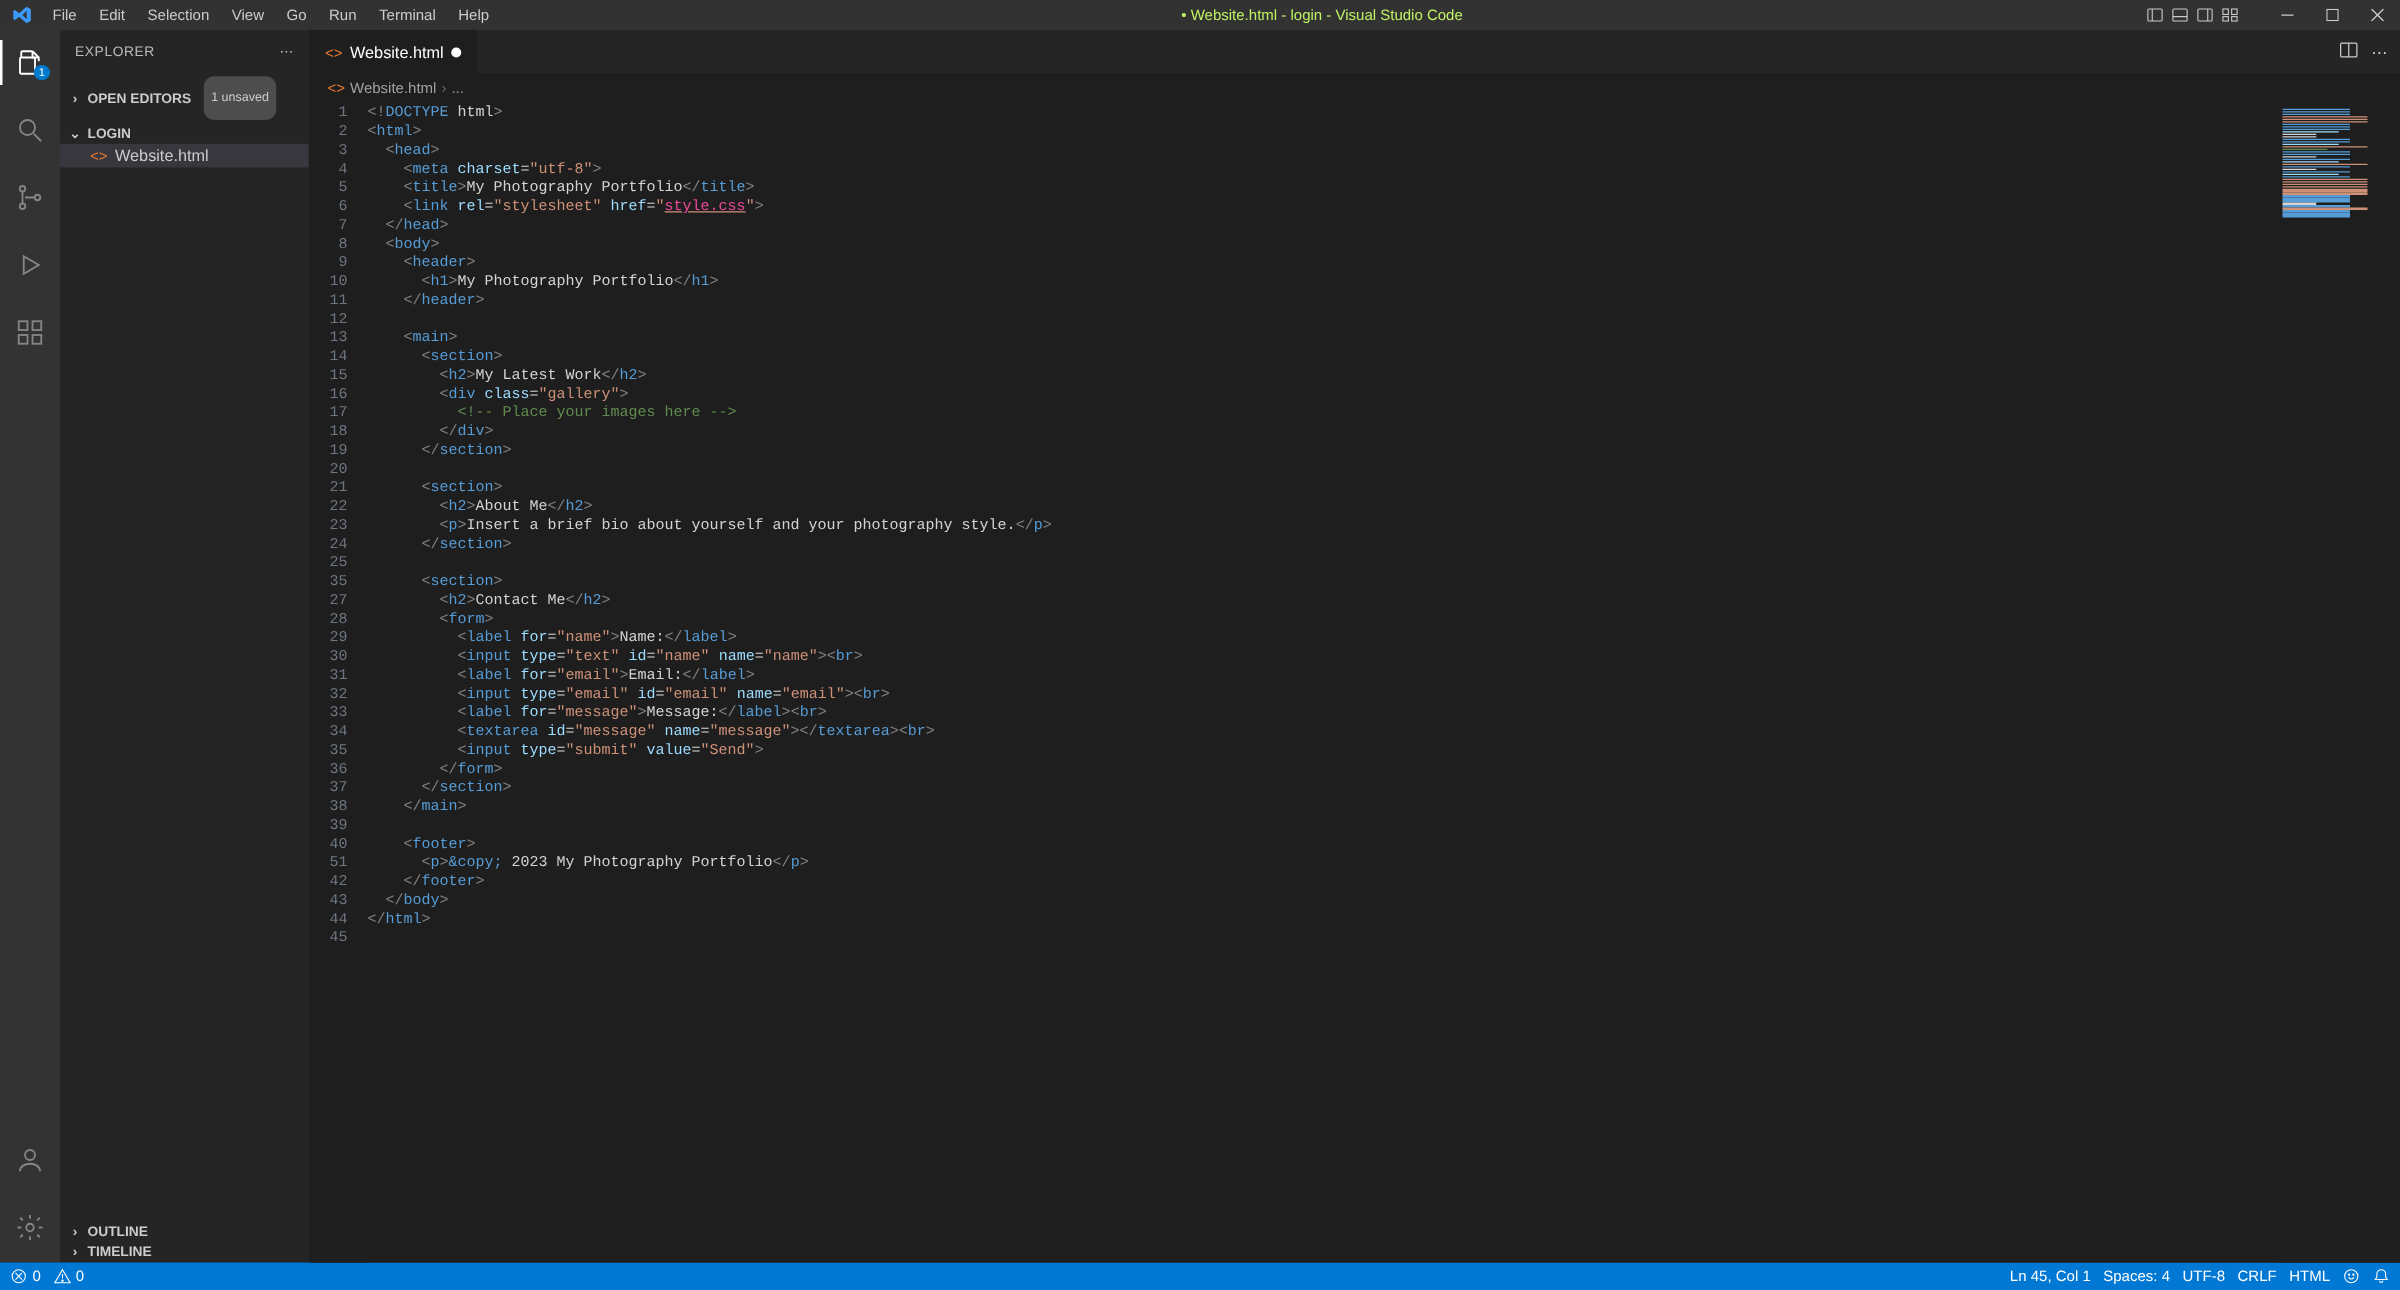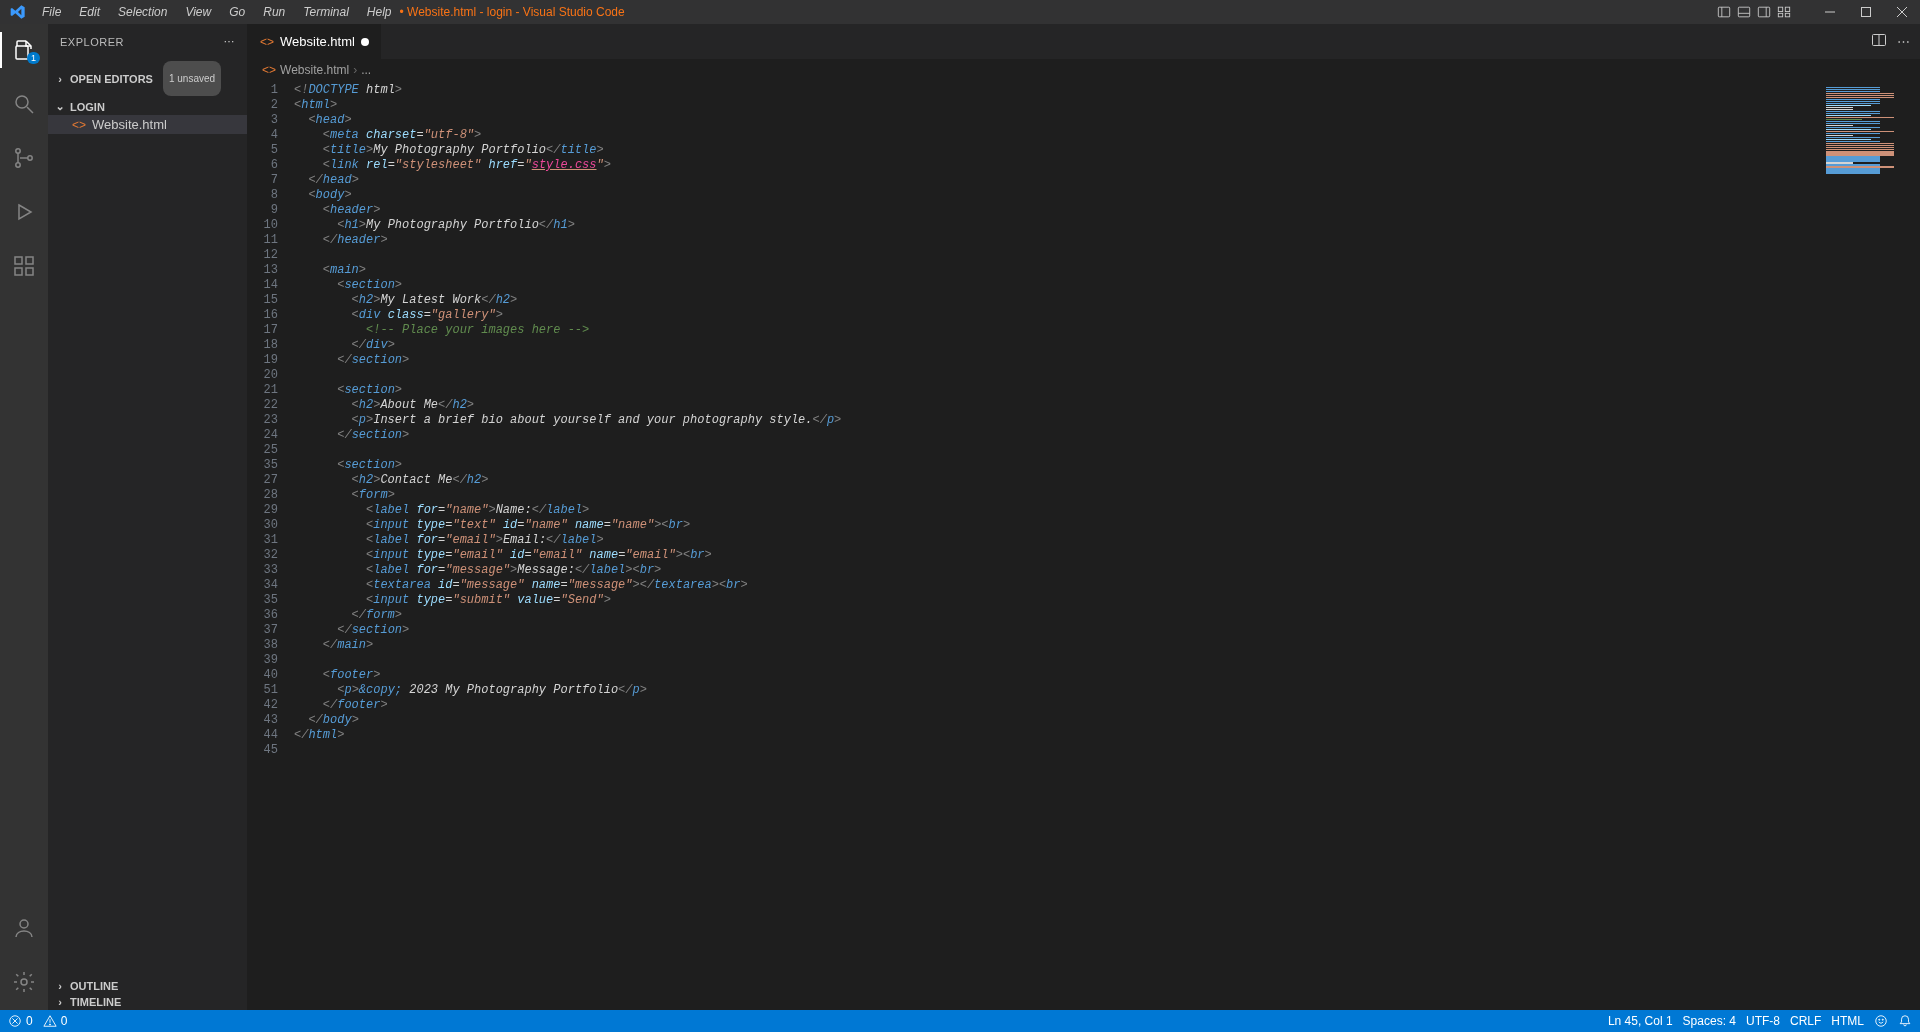--- a/index.html
+++ b/index.html
@@ -16,24 +16,24 @@
 }
 .titlebar {
   height: 24px;
   background: #323233;
   display: flex;
   align-items: center;
   justify-content: space-between;
   padding: 0 4px;
   font-size: 12px;
 }
-.titlebar-left { display: flex; align-items: center; gap: 2px; font-style: italic; }
+.titlebar-left { display: flex; align-items: center; gap: 2px; }
 .vscode-icon { width: 16px; height: 16px; margin: 0 6px; color:#3b99fc; }
 .menu-item { padding: 3px 8px; color: #cccccc; cursor: default; }
-.titlebar-center { flex: 1; text-align: left; color: #f97316; }
+.titlebar-center { flex: 1; text-align: center; color: #bef264; }
 .titlebar-right { display: flex; align-items: center; gap: 8px; }
 .win-btn { width: 28px; height: 22px; display: flex; align-items: center; justify-content: center; color:#ccc; }
 .layout-icons { display:flex; gap:4px; margin-right:16px;}
 .layout-icons span { width:16px; height:16px; display:inline-flex; align-items:center; justify-content:center; color:#ccc;}
 .main-area { flex: 1; display: flex; min-height:0; }
 .activity-bar {
   width: 48px;
   background: #333333;
   display: flex;
   flex-direction: column;
@@ -82,21 +82,21 @@
 .breadcrumb { height:22px; display:flex; align-items:center; gap:4px; padding-left:14px; font-size:12px; color:#a0a0a0; background:#1e1e1e;}
 .breadcrumb .chev-r { color:#666; }
 .editor-body { flex:1; display:flex; min-height:0; }
 .gutter {
   width: 46px; text-align:right; color:#6e7681; font-family:Consolas,"Courier New",monospace; font-size:12px;
   padding-top:2px; background:#1e1e1e; line-height:15px;
 }
 .gutter div { padding-right:16px; }
 .code {
   flex:1; font-family:Consolas,"Courier New",monospace; font-size:12px; line-height:15px;
-  white-space:pre; color:#d4d4d4; padding-top:2px; position:relative;font-style:italic;
+  white-space:pre; color:#d4d4d4; padding-top:2px; position:relative;
 }
 .minimap { width:100px; background:#1e1e1e; position:relative; }
 .minimap-inner { position:absolute; top:6px; right:4px; width:90px;}
 .mm-line { height:1.4px; margin-bottom:0.6px; }
 .mm-a { background:#569cd6; width:60%; }
 .mm-b { background:#ce9178; width:75%; }
 .mm-c { background:#9cdcfe; width:50%; }
 .mm-d { background:#608b4e; width:40%; }
 .mm-e { background:#d4d4d4; width:30%; }
 

